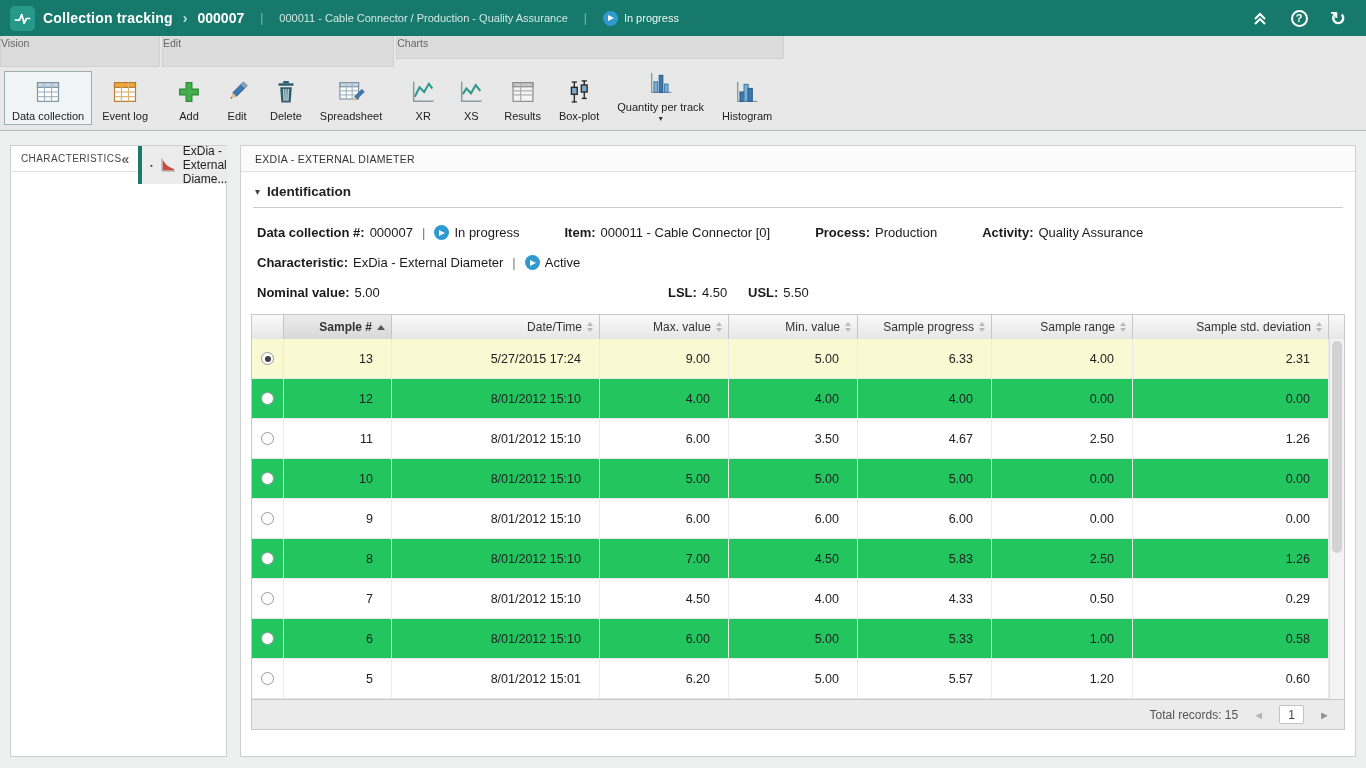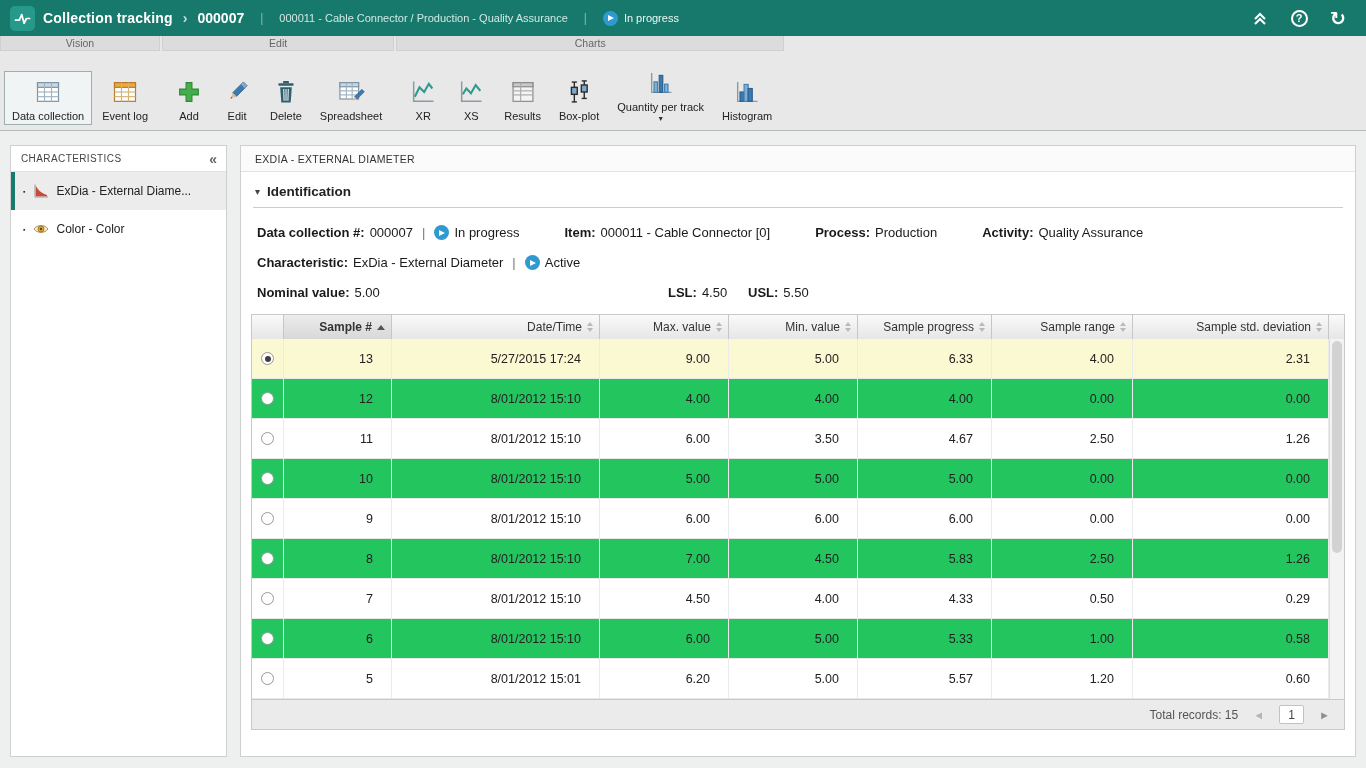--- a/index.html
+++ b/index.html
@@ -23,31 +23,31 @@
   .tb-icon { width:20px; height:20px; display:flex; align-items:center; justify-content:center; cursor:pointer; }
   .help-circle { width:17px; height:17px; border:2px solid #fff; border-radius:50%; display:flex; align-items:center; justify-content:center; font-size:11px; font-weight:bold; }
   .refresh-glyph { font-size:19px; font-weight:bold; line-height:1; }
 
   .play-badge { width:15px; height:15px; border-radius:50%; background:#2f9ad0; display:inline-flex; align-items:center; justify-content:center; flex:none; }
   .play-badge::after { content:""; display:block; width:0; height:0; border-left:6px solid #fff; border-top:3.5px solid transparent; border-bottom:3.5px solid transparent; margin-left:1px; }
 
   
   .ribbon { height:95px; background:#e8e8e8; border-bottom:1px solid #b9b9b9; display:flex; align-items:stretch; }
   .rgroup { display:flex; flex-direction:column; margin-right:2px; }
-  .rgroup-label { height:15px; line-height:14px; background:#dcdcdc; border:1px solid #d0d0d0; border-top:none; color:#666; font-size:10.5px; text-align:center; }
+  .rgroup-label { height:31px; line-height:14px; background:#dcdcdc; border:1px solid #d0d0d0; border-top:none; color:#666; font-size:10.5px; }
   .rbuttons { display:flex; flex:1; align-items:flex-end; padding:3px 4px 5px; gap:2px; }
   .rbtn { display:flex; flex-direction:column; align-items:center; justify-content:flex-start; padding:5px 7px 2px; border:1px solid transparent; font-size:11px; color:#222; cursor:pointer; gap:3px; white-space:nowrap; }
   .rbtn .ricon { width:30px; height:30px; display:flex; align-items:center; justify-content:center; }
   .rbtn.selected { background:#f1f4f4; border:1px solid #9fb0ac; }
   .rbtn .caret { font-size:7px; color:#333; line-height:6px; }
 
   
   .content { display:flex; gap:13px; padding:14px 10px 11px; height:637px; }
 
-  .sidebar { width:217px; background:#fff; border:1px solid #cfcfcf; flex:none; display:flex; flex-direction:column; }
+  .sidebar { width:217px; background:#fff; border:1px solid #cfcfcf; flex:none; display:flex; flex-direction:row; }
   .side-header { height:26px; border-bottom:1px solid #e2e2e2; display:flex; align-items:center; justify-content:space-between; padding:0 9px 0 10px; flex:none; }
   .side-title { font-size:10px; color:#444; letter-spacing:.4px; }
   .side-collapse { color:#666; font-size:14px; cursor:pointer; font-weight:bold; }
   .side-item { height:38px; display:flex; align-items:center; gap:7px; padding-left:12px; font-size:12px; color:#222; cursor:pointer; }
   .side-item.selected { background:#ececec; border-left:4px solid #1b7a6e; padding-left:8px; }
   .bullet { font-size:7px; color:#333; }
   .side-icon { width:17px; height:16px; display:flex; align-items:center; justify-content:center; }
 
   .main { flex:1; background:#fff; border:1px solid #cfcfcf; display:flex; flex-direction:column; min-width:0; }
   .panel-header { height:26px; border-bottom:1px solid #e2e2e2; display:flex; align-items:center; padding:0 14px; font-size:10.5px; color:#333; letter-spacing:.3px; background:#fbfbfb; flex:none; }

